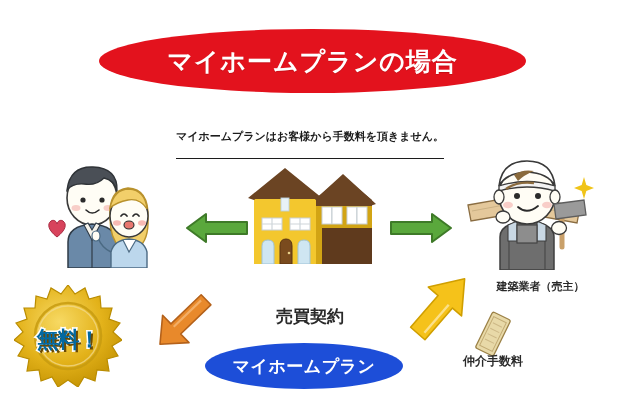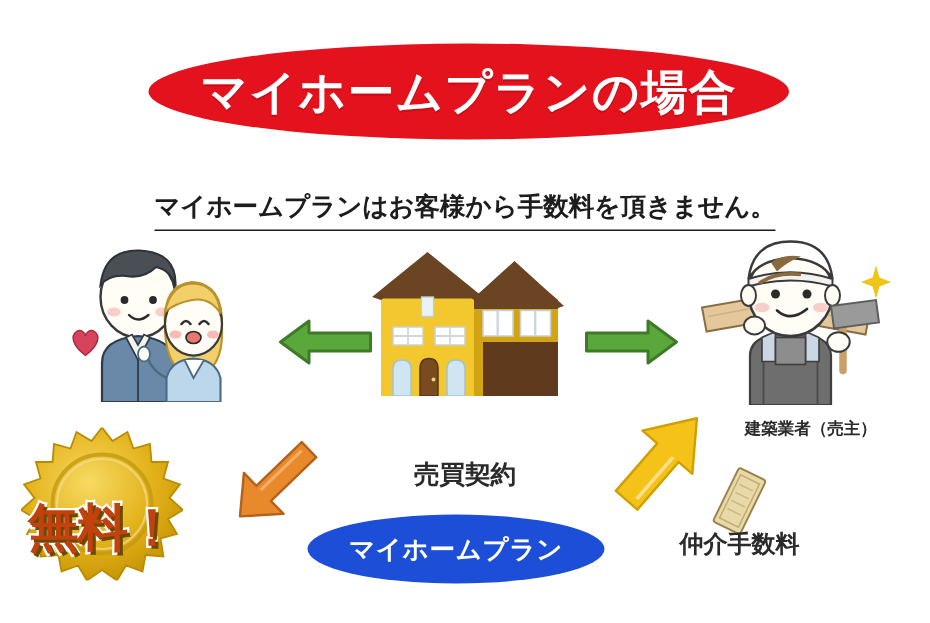--- a/index.html
+++ b/index.html
@@ -27,41 +27,41 @@
     width: 427px;
     height: 64px;
     background: #e3121d;
     border-radius: 50% / 50%;
     display: flex;
     align-items: center;
     justify-content: center;
   }
   #title-banner .txt {
     color: #ffffff;
-    font-size: 31px;
+    font-size: 25px;
     font-weight: bold;
     letter-spacing: 1px;
     line-height: 1;
     white-space: nowrap;
     text-shadow: 0 1px 0 rgba(120,0,0,.25);
   }
 
   
   #subtitle {
     left: 0;
     top: 126px;
     width: 620px;
     text-align: center;
   }
   #subtitle .txt {
     color: #1c1c1c;
-    font-size: 17px;
+    font-size: 11px;
     font-weight: bold;
     border-bottom: 1px solid #1c1c1c;
-    padding-bottom: 6px;
+    padding-bottom: 16px;
     white-space: nowrap;
   }
 
   
   .caption {
     text-align: center;
     color: #2a2a2a;
     font-weight: bold;
     white-space: nowrap;
     line-height: 1.1;
@@ -89,41 +89,41 @@
 
   
   #free-badge {
     left: 14px;
     top: 285px;
     width: 108px;
     height: 102px;
   }
   #free-badge .burst-label {
     position: absolute;
-    left: 0; top: 16px; width: 100%; height: 100%;
+    left: 0; top: 4px; width: 100%; height: 100%;
     display: flex;
     align-items: center;
     justify-content: center;
-    font-size: 34px;
-    font-weight: bold;
-    color: #c2410c;
+    font-size: 22px;
+    font-weight: bold;
+    color: #0369a1;
     letter-spacing: -1px;
     -webkit-text-stroke: 3px #ffffff;
     paint-order: stroke fill;
     text-shadow:
        2px 2px 0 #6b4a00;
     white-space: nowrap;
   }
 
   
   #fee-label {
     left: 443px;
     top: 355px;
     width: 100px;
-    font-size: 16px;
+    font-size: 12px;
   }
   
   #buyer-label { left: 60px; top: 268px; width: 120px; font-size: 11px; }
   #house-label { left: 245px; top: 264px; width: 130px; font-size: 17px; margin-top: 44px; }
   #seller-label { left: 478px; top: 280px; width: 125px; font-size: 11px; }
 </style>
 </head>
 <body>
 
 <div id="canvas">

